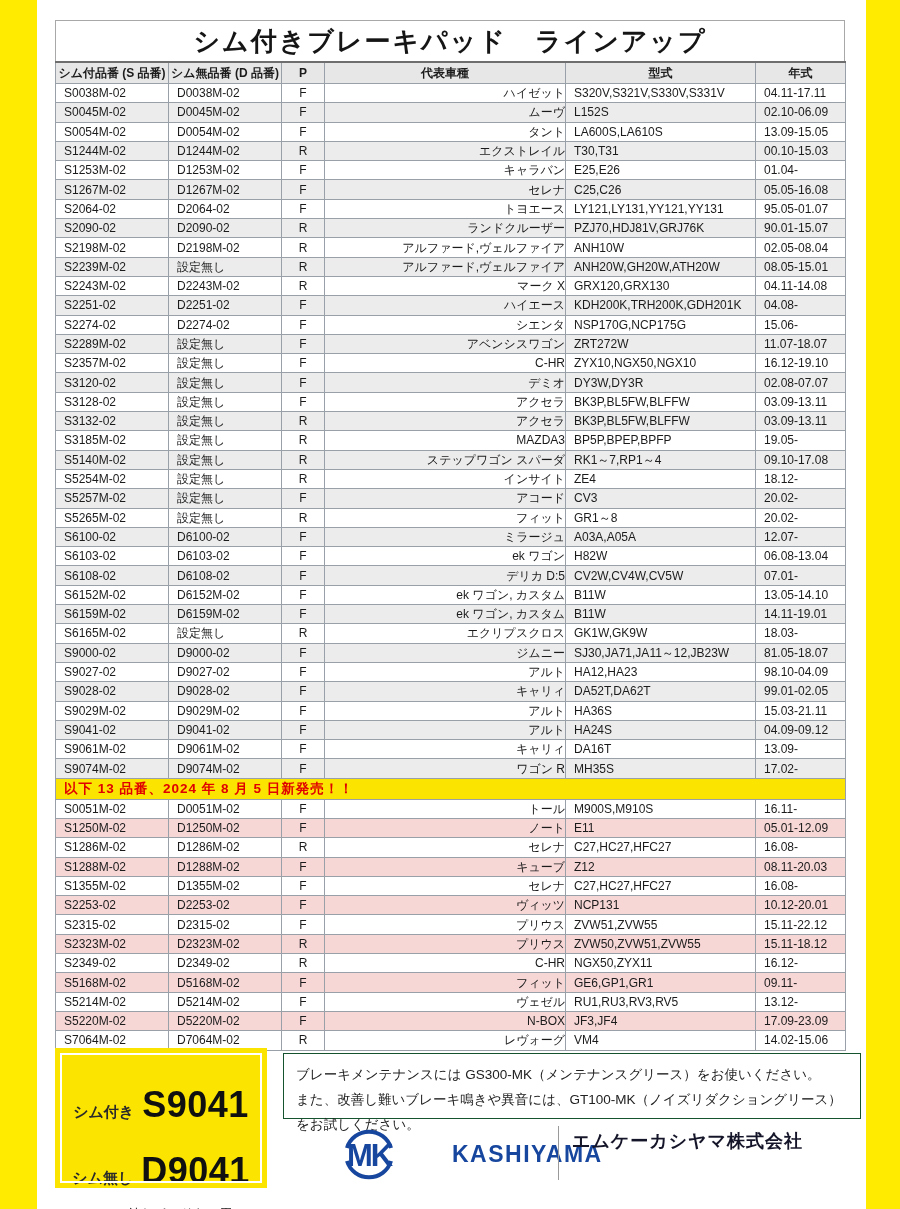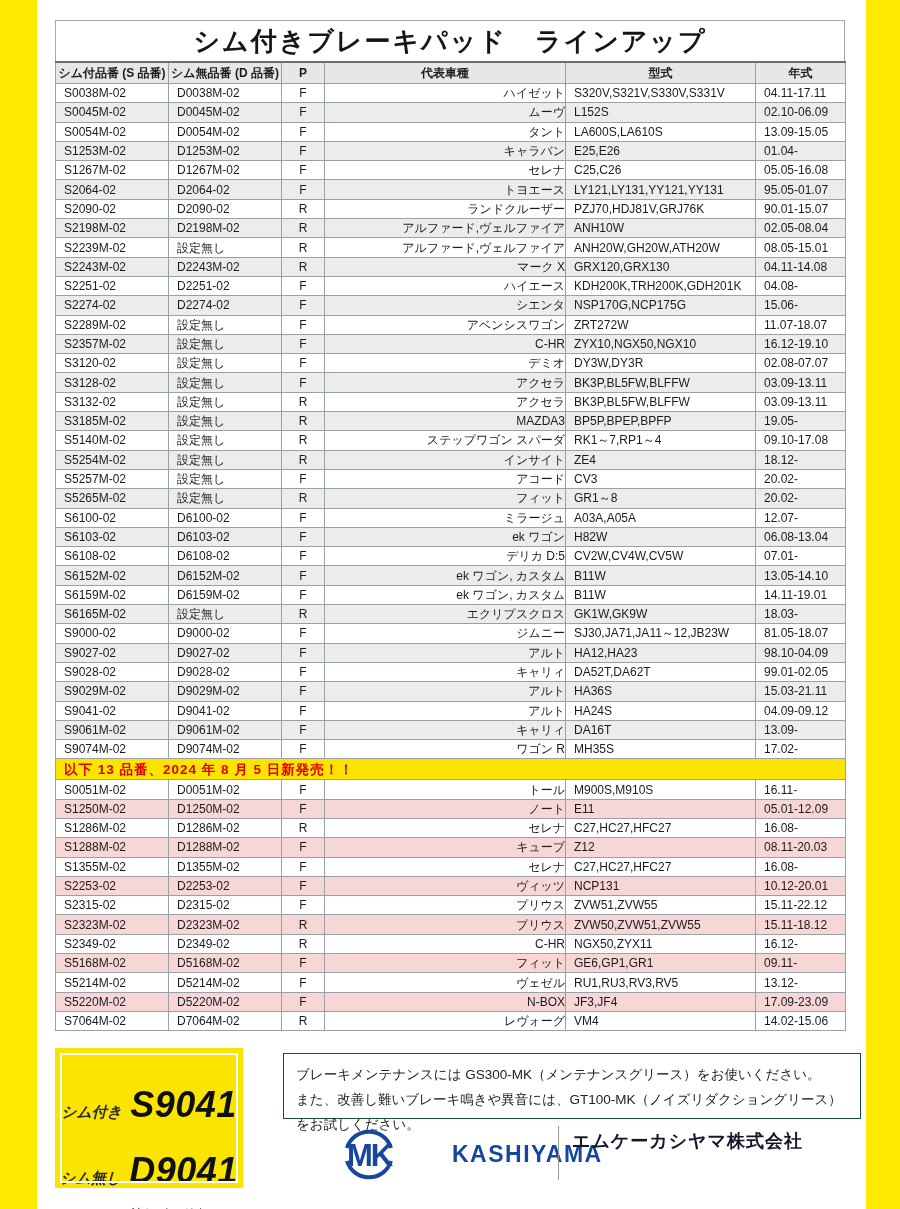--- a/index.html
+++ b/index.html
@@ -20,22 +20,22 @@
   .lineup thead th{background:#e7e7e7;height:20px;font-weight:600;border-top:2px solid #6e6e6e;}
   .lineup td:nth-child(1),.lineup td:nth-child(2){text-align:left;padding-left:8px;}
   .lineup th:nth-child(3),.lineup td:nth-child(3){text-align:center;}
   .lineup td:nth-child(4){text-align:right;padding-left:26px;}
   .lineup td:nth-child(5),.lineup td:nth-child(6){text-align:left;padding-left:8px;}
   tbody.main tr:nth-child(even) td{background:#ececec;}
   tbody.banner-body td{background:#FBE400;color:#E00000;font-weight:bold;text-align:center;
                font-size:13.5px;height:20px;letter-spacing:1px;}
   tbody.newsec tr.pink td{background:#F7D6D6;}
 
-  .promo{position:absolute;left:55px;top:1048px;width:188px;height:140px;background:#FBE400;
-         outline:2px solid #ffffff;outline-offset:-7px;box-sizing:border-box;padding-top:14px;font-style:italic;}
+  .promo{position:absolute;left:55px;top:1048px;width:212px;height:140px;background:#FBE400;
+         outline:2px solid #ffffff;outline-offset:-7px;box-sizing:border-box;padding-top:14px;}
   .promo-line{display:flex;justify-content:center;align-items:baseline;gap:8px;margin-bottom:2px;}
   .promo-line .lbl{font-size:15px;font-weight:bold;color:#2a2a2a;}
   .promo-line .code{font-size:36px;font-weight:bold;color:#101010;letter-spacing:0.5px;margin-top:22px;}
   .promo-note{background:#ffffff;margin:7px 12px 0;padding:5px 20px 6px;font-size:13px;
               line-height:1.55;color:#222;text-align:left;}
   .promo-note div{padding-left:2px;}
 
   .info{position:absolute;left:283px;top:1053px;width:578px;height:66px;border:1px solid #14532d;
         background:#fff;box-sizing:border-box;padding:9px 12px;font-size:13.5px;line-height:1.85;color:#222;}
 
@@ -91,20 +91,28 @@
         </tr>
         <tr>
           <td>S0054M-02</td>
           <td>D0054M-02</td>
           <td>F</td>
           <td>タント</td>
           <td>LA600S,LA610S</td>
           <td>13.09-15.05</td>
         </tr>
         <tr>
+          <td>S1244M-02</td>
+          <td>D1244M-02</td>
+          <td>R</td>
+          <td>エクストレイル</td>
+          <td>T30,T31</td>
+          <td>00.10-15.03</td>
+        </tr>
+        <tr>
           <td>S1253M-02</td>
           <td>D1253M-02</td>
           <td>F</td>
           <td>キャラバン</td>
           <td>E25,E26</td>
           <td>01.04-</td>
         </tr>
         <tr>
           <td>S1267M-02</td>
           <td>D1267M-02</td>

